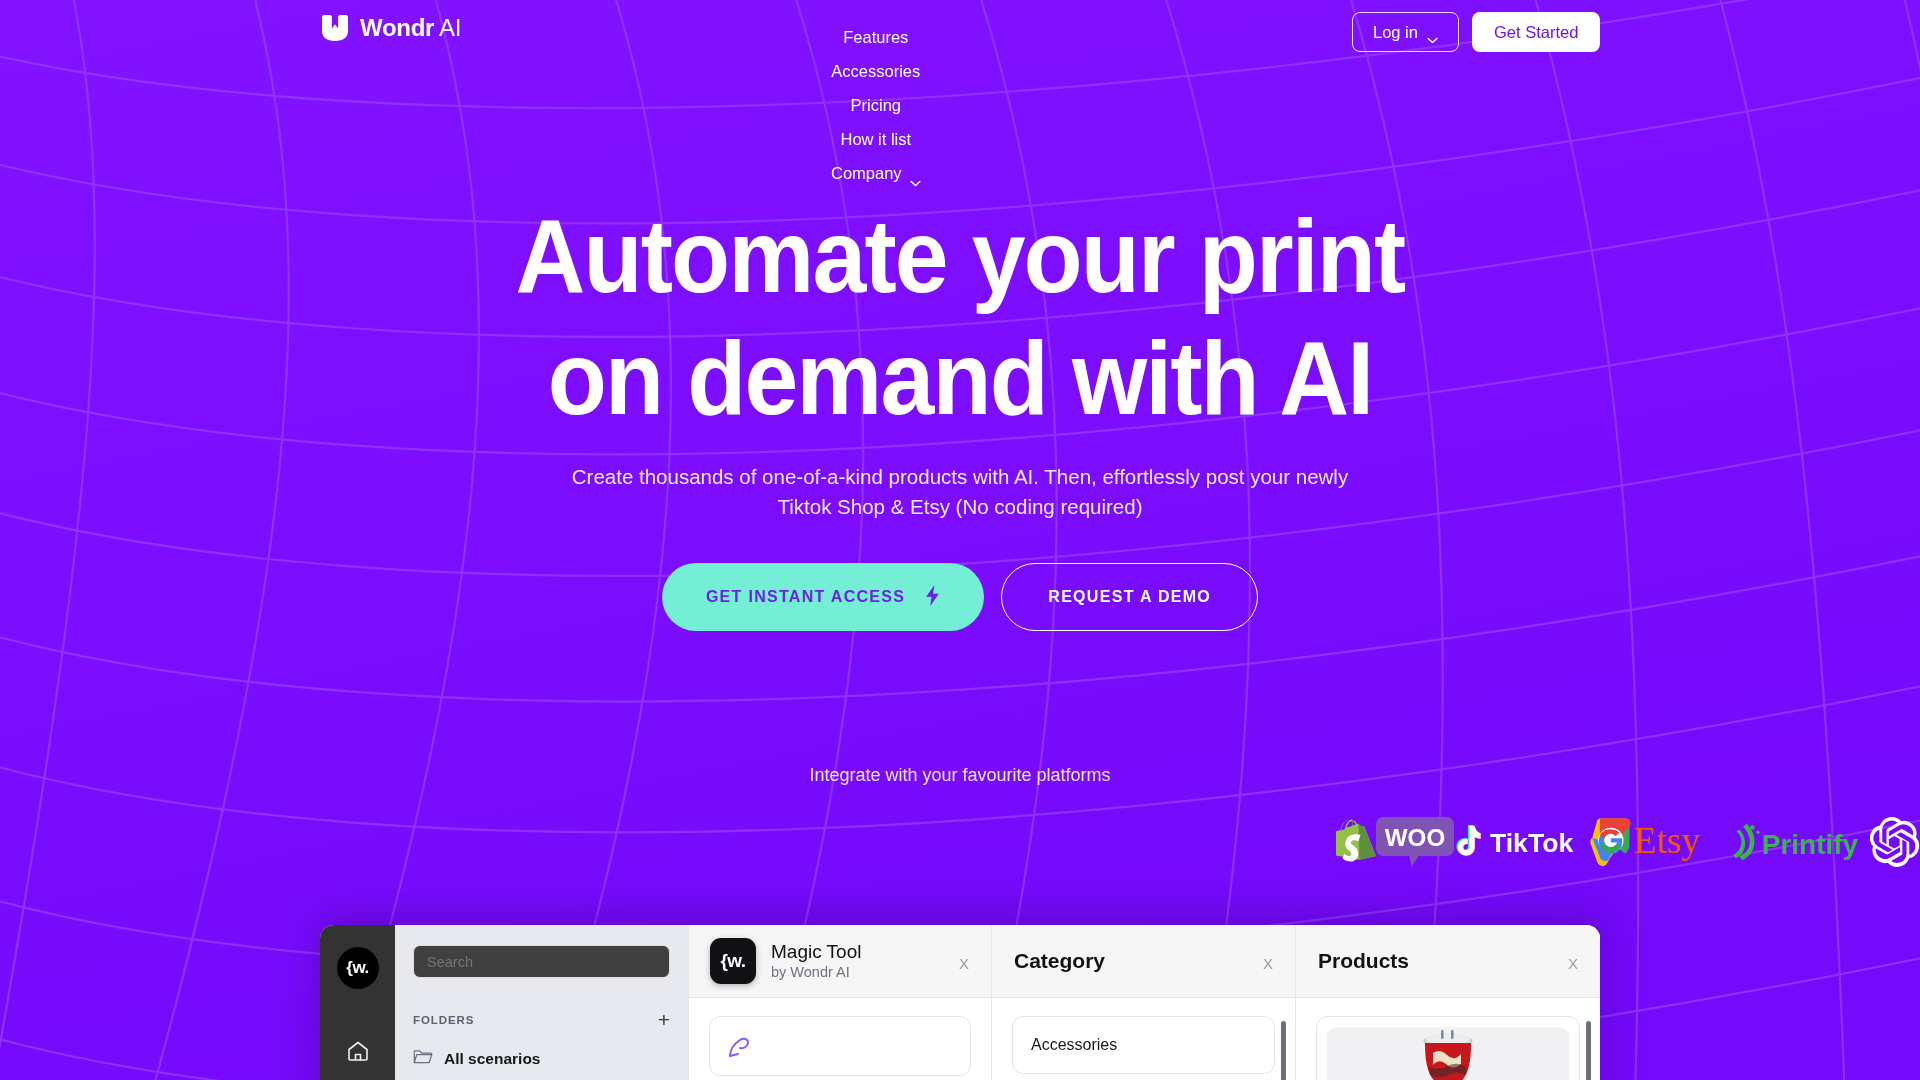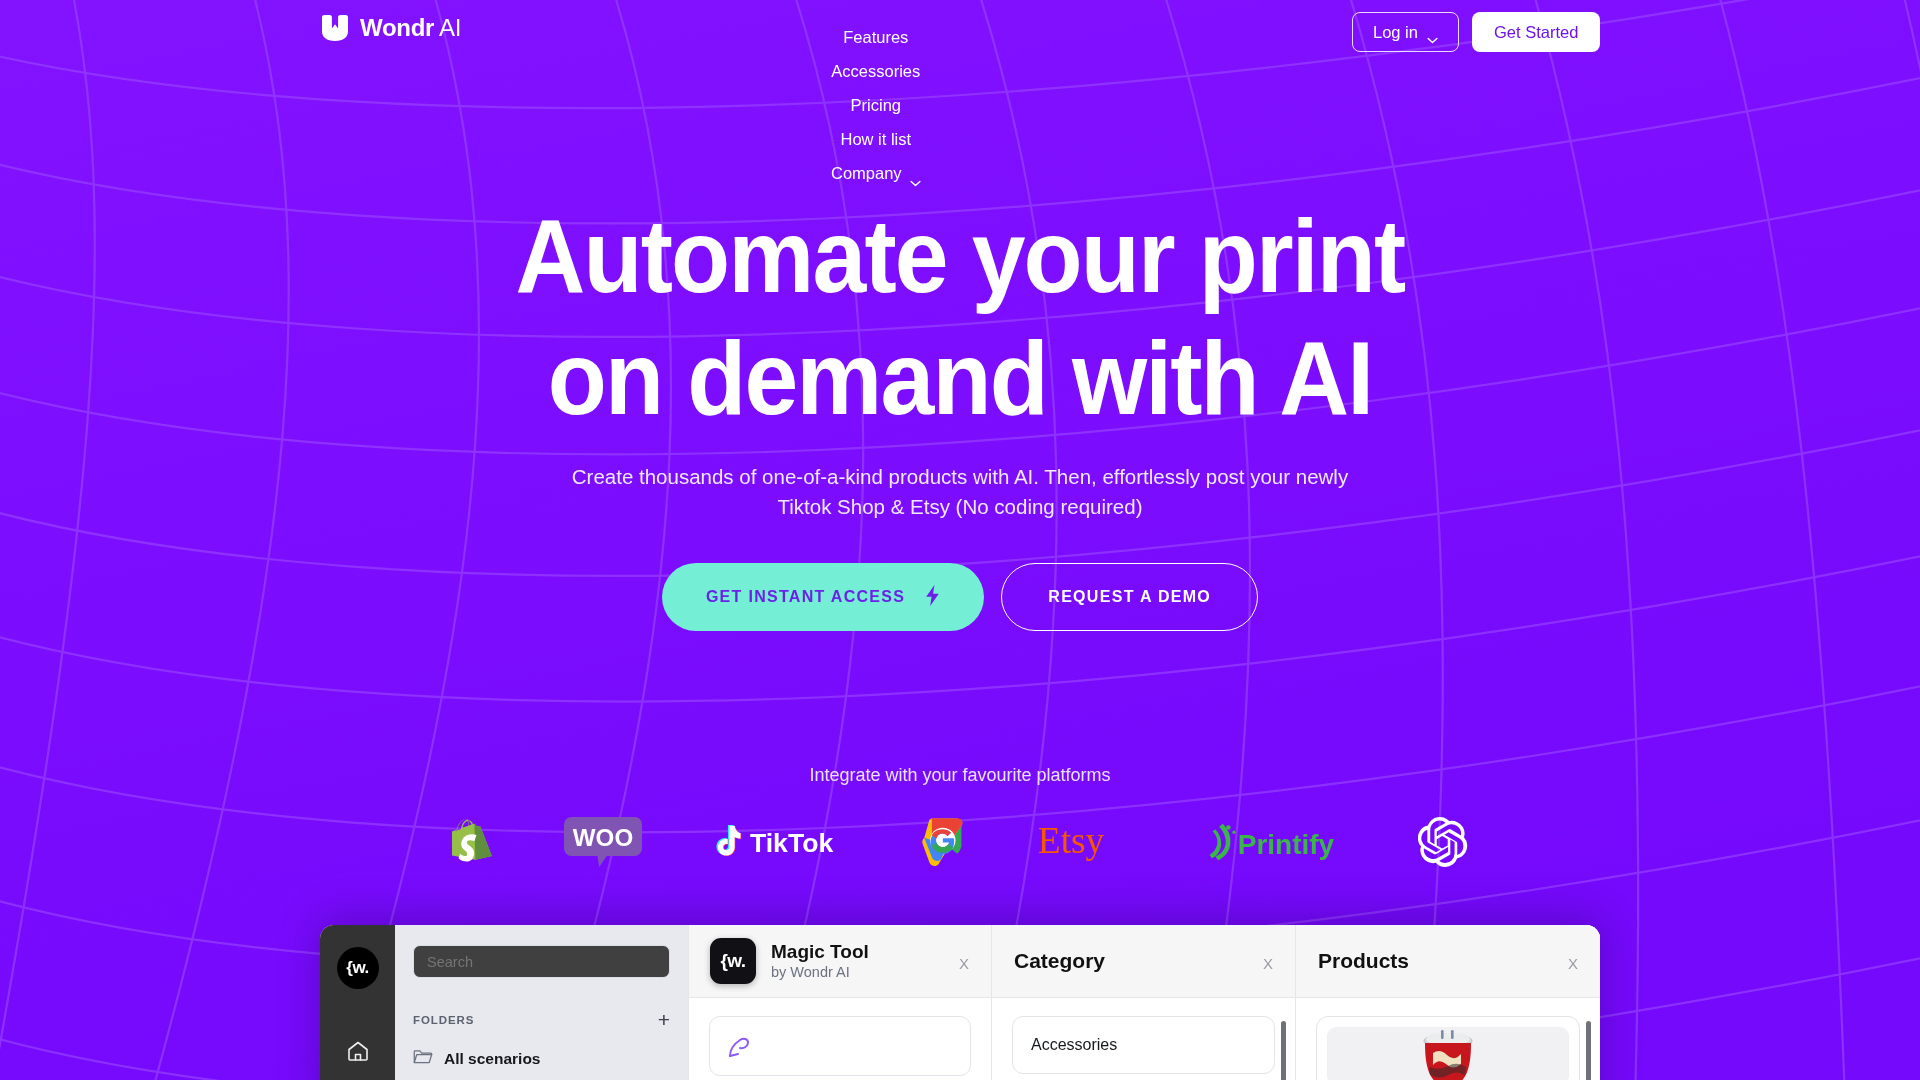--- a/index.html
+++ b/index.html
@@ -96,21 +96,21 @@
     display:flex; align-items:center; cursor:pointer;
   }
 
   
   #platforms-label {
     position:absolute; top:765px; left:0; width:1920px; text-align:center;
     color:#ece0ff; font-size:18px; font-weight:400;
   }
   #platform-row {
     position:absolute; top:812px; left:0; width:1920px;
-    display:flex; justify-content:center; align-items:center; gap:72px;
+    display:flex; justify-content:flex-end; align-items:center; 
     z-index:10;
   }
   #platform-row .plogo { display:flex; align-items:center; justify-content:center; height:60px; }
 
   
   #app-window {
     position:absolute; left:320px; top:925px; width:1280px; height:200px;
     border-radius:14px 14px 0 0; overflow:hidden; z-index:15;
     box-shadow:0 -6px 40px rgba(20,0,60,0.28);
     display:flex; background:#fff;
@@ -158,21 +158,21 @@
   .panel-title { font-size:21px; font-weight:700; color:#111; }
 
   #panel-magic { flex:0 0 303px; }
   #panel-magic .panel-head { padding-left:21px; gap:15px; }
   .magic-icon {
     width:46px; height:46px; border-radius:11px; background:#111115;
     color:#fff; font-size:19px; font-weight:800;
     display:flex; align-items:center; justify-content:center; letter-spacing:-0.6px;
     box-shadow:0 2px 6px rgba(0,0,0,0.28);
   }
-  .magic-text .t1 { font-size:19px; font-weight:700; color:#111; line-height:22px; }
+  .magic-text .t1 { font-size:19px; font-weight:400; color:#111; line-height:22px; }
   .magic-text .t2 { font-size:14.5px; color:#6b7280; line-height:19px; }
   .panel-body { padding:18px 20px 0 20px; }
   .body-card {
     border:1px solid #e4e4e8; border-radius:11px; height:60px;
     display:flex; align-items:center; padding:0 16px;
   }
   .body-card.plain { border:1px solid #e4e4e8; }
   .pencil { width:28px; height:28px; }
 
   #panel-category { flex:0 0 304px; }

